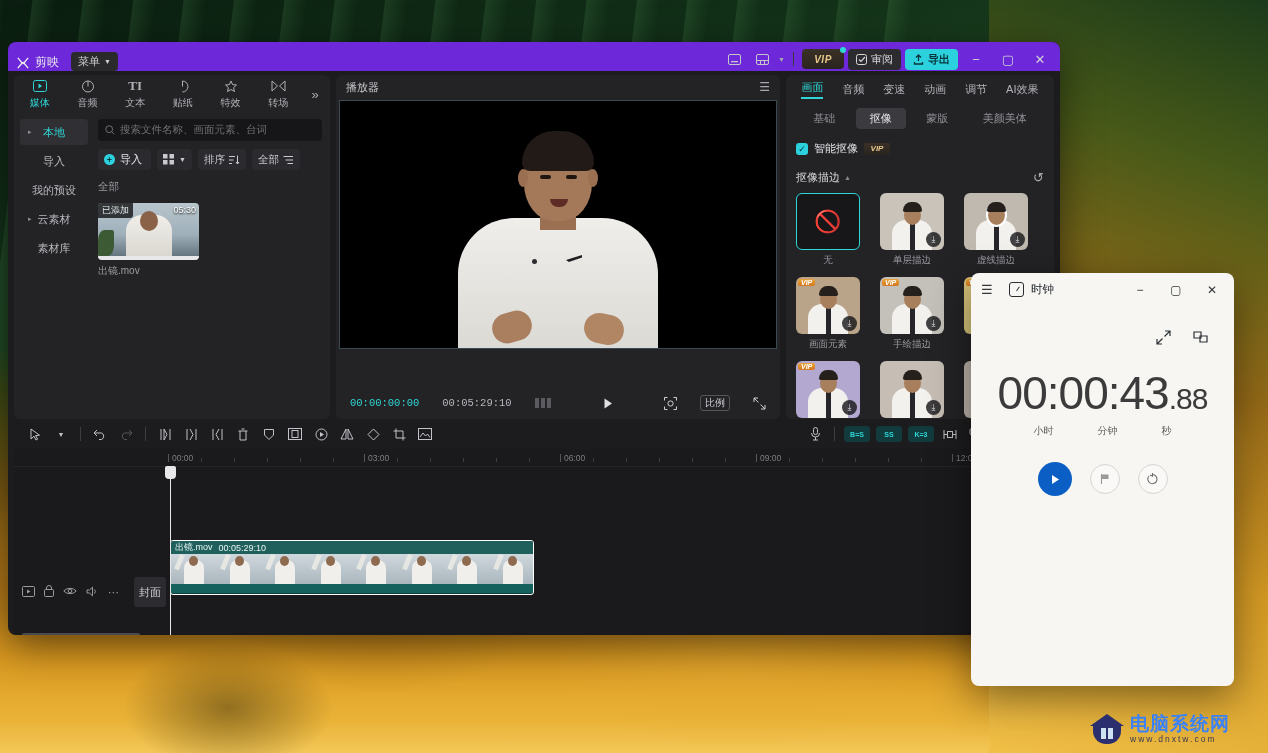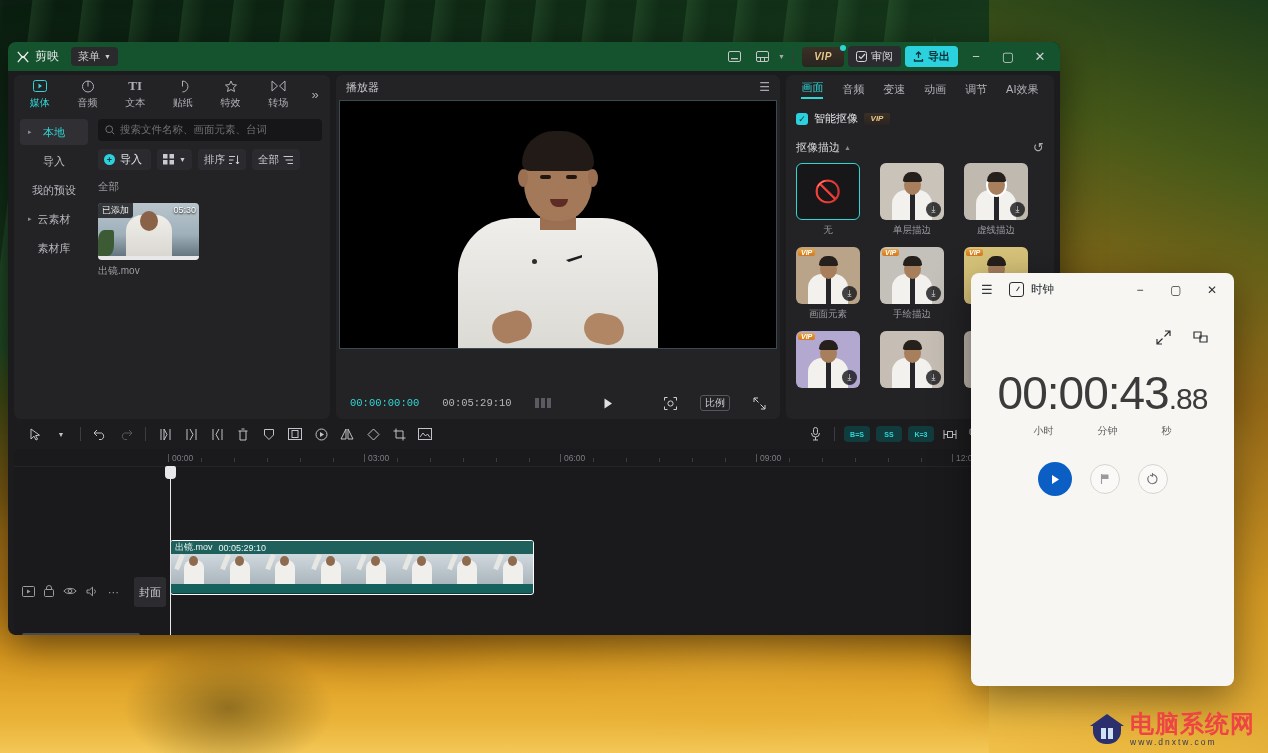--- a/index.html
+++ b/index.html
@@ -46,21 +46,21 @@
 
   
   #capcut {
     position:absolute; left:8px; top:42px; width:1052px; height:593px;
     background:#1c1c1e; border-radius:8px; overflow:hidden;
     box-shadow:0 10px 40px rgba(0,0,0,.55);
     color:#d7d7da;
   }
   
   .titlebar {
-    height:29px; background:#14532d; display:flex; align-items:center;
+    height:29px; background:#6d28d9; display:flex; align-items:flex-end;
     padding:0 0 0 8px; position:relative;
   }
   .brand { display:flex; align-items:center; gap:5px; font-size:12px; color:#e8e8ea; }
   .brand-logo { width:14px; height:12px; }
   .menu-btn {
     margin-left:12px; height:19px; padding:0 7px; background:#2a2a2d;
     border-radius:4px; display:flex; align-items:center; gap:4px;
     font-size:11px; color:#cfcfd3; cursor:default;
   }
   .title-center {
@@ -273,21 +273,21 @@
   #watermark {
     position:absolute; left:1090px; top:708px; width:168px; height:42px;
     display:flex; align-items:center; gap:6px;
   }
   .wm-house { width:34px; height:34px; position:relative; }
   .wm-house .roof { position:absolute; left:0; top:2px; width:0; height:0; border-left:17px solid transparent; border-right:17px solid transparent; border-bottom:12px solid #2b2f6e; }
   .wm-house .base { position:absolute; left:3px; top:13px; width:28px; height:19px; background:#2b2f6e; border-radius:0 0 13px 13px; }
   .wm-house .win { position:absolute; left:11px; top:16px; width:12px; height:11px; background:#cfe2f2; }
   .wm-house .win:after { content:""; position:absolute; left:5px; top:0; width:1.5px; height:11px; background:#2b2f6e; }
   .wm-text { display:flex; flex-direction:column; }
-  .wm-cn { font-size:24px; font-weight:bold; color:#ef4444; letter-spacing:1px; line-height:1.05; }
+  .wm-cn { font-size:19px; font-weight:bold; color:#3b82f6; letter-spacing:1px; line-height:1.05; }
   .wm-url { font-size:8.5px; color:#3a3a52; letter-spacing:2px; }
 </style>
 </head>
 <body>
 
 <div id="wallpaper">
   <div class="wp-green-top"></div>
   <div class="wp-streaks"></div>
   <div class="wp-orange-bottom"></div>
   <div class="wp-right-glow"></div>
@@ -531,20 +531,26 @@
     </div>
 
     <div class="rightpanel">
       <div class="rtabs">
         <span class="rtab active">画面</span>
         <span class="rtab">音频</span>
         <span class="rtab">变速</span>
         <span class="rtab">动画</span>
         <span class="rtab">调节</span>
         <span class="rtab">AI效果</span>
+      </div>
+      <div class="rsubtabs">
+        <span class="rsub">基础</span>
+        <span class="rsub active">抠像</span>
+        <span class="rsub">蒙版</span>
+        <span class="rsub">美颜美体</span>
       </div>
       <div class="rbody">
         <div class="chk-row">
           <span class="chk">✓</span>
           <span>智能抠像</span>
           <span class="vip-mini">VIP</span>
         </div>
 
         <div class="sect-row">
           <span>抠像描边</span>

